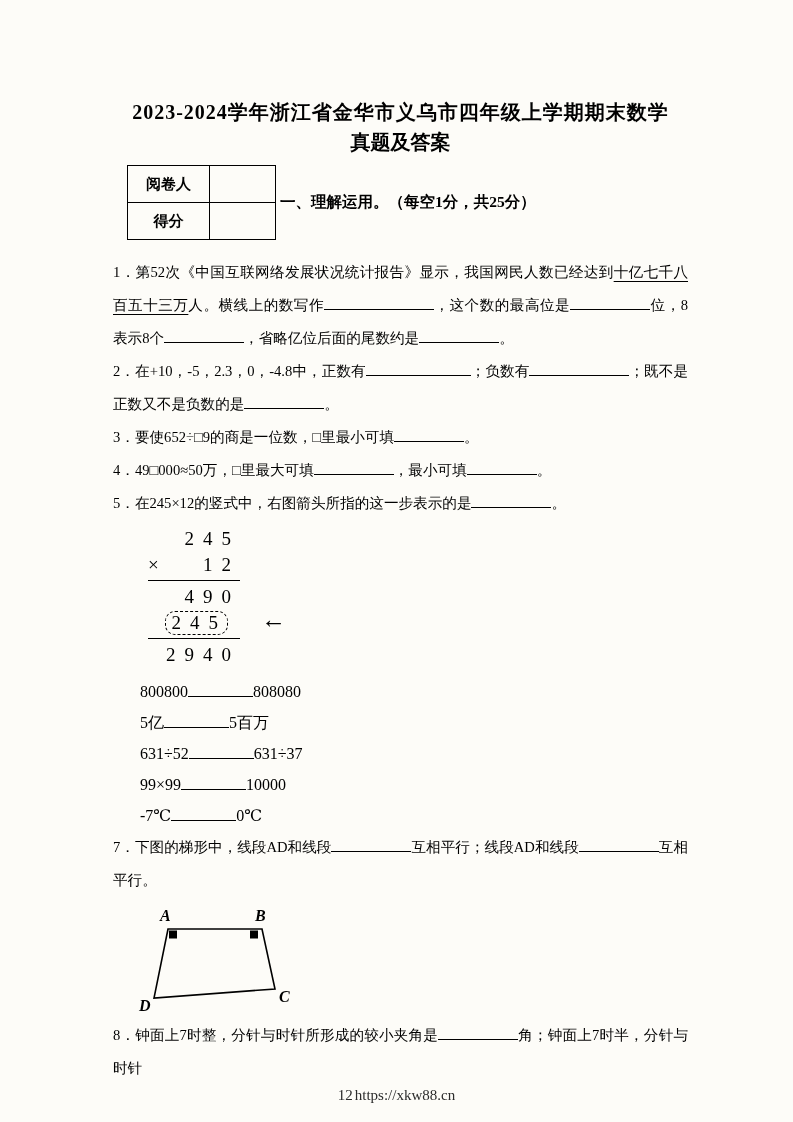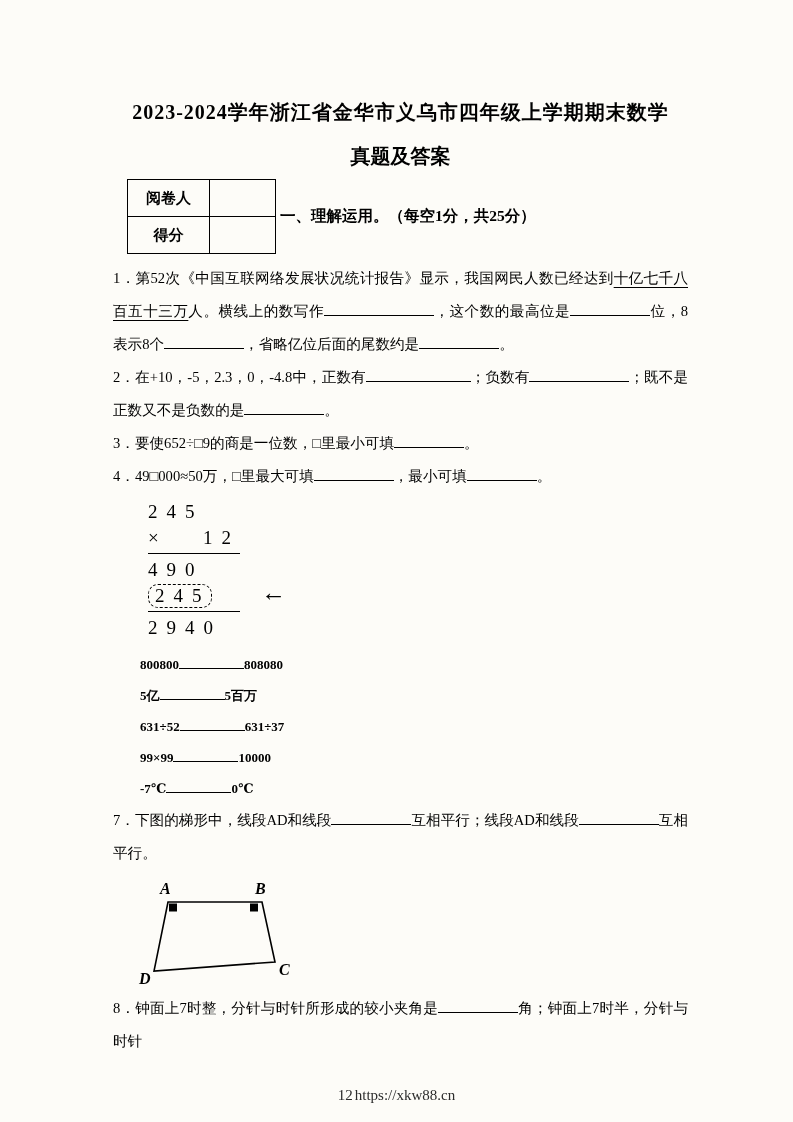--- a/index.html
+++ b/index.html
@@ -9,50 +9,50 @@
     color:#000;
     font-family:"Liberation Serif","DejaVu Serif",serif;
     position:relative;
     overflow:hidden;
   }
   .page { padding:97px 105px 0 113px; }
 
   
   .doc-title { text-align:center; font-weight:bold; font-size:20px; }
   .title-line { display:block; line-height:30px; }
-  .title-line.first { margin-bottom:14px; letter-spacing:1px; }
+  .title-line.first { margin-bottom:0; letter-spacing:1px; }
 
   
   .table-heading-row { display:flex; align-items:center; margin-top:8px;padding-left:14px; }
   .score-table { border-collapse:collapse; }
   .score-table td { border:1px solid #000; font-size:15px; }
   .score-table td.lbl { width:82px; height:37px; text-align:center; font-weight:bold; }
   .score-table td.val { width:66px; }
   .sec-heading { font-weight:bold; font-size:15.5px; margin-left:4px; white-space:nowrap; }
 
   
   .q { font-size:14.6px; line-height:33px; margin-top:0; text-align:justify; }
-  .q.first { margin-top:8px; }
+  .q.first { margin-top:16px; }
   .blank { display:inline-block; width:75px; height:14px; border-bottom:1px solid #000; vertical-align:baseline; }
   .bw110 { width:110px; } .bw105 { width:105px; } .bw100 { width:100px; }
   .bw80 { width:80px; } .bw70 { width:70px; } .bw65 { width:65px; }
   .ul { text-decoration:underline; text-underline-offset:4px; }
 
   
   .vmult { width:92px; margin:6px 0 8px 35px; font-size:19px; position:relative; }
-  .vm-row { text-align:left; letter-spacing:9px; line-height:26px; white-space:nowrap; }
+  .vm-row { text-align:right; letter-spacing:9px; line-height:26px; white-space:nowrap; }
   .vm-op { display:flex; justify-content:space-between; align-items:center; }
   .vm-sign { letter-spacing:0; }
   .vm-hr { border-top:1.4px solid #000; height:0; margin:2px 0 3px 0; }
   .vm-shift { padding-right:12px; position:relative; }
   .vm-box { display:inline-block; border:1.2px dashed #000; border-radius:10px; padding:0 0 0 6px; line-height:22px; }
   .vm-arrow { position:absolute; right:-46px; top:-3px; font-size:25px; letter-spacing:0; }
 
   
-  .q6-item { font-size:13px; line-height:31px; padding-left:27px;font-weight:bold; }
+  .q6-item { font-size:16px; line-height:31px; padding-left:27px; }
 
   
   .figure { margin:6px 0 4px 25px; }
   .figure svg { display:block; }
   .figure polygon { fill:none; stroke:#000; stroke-width:1.6; }
   .figure text { font-family:"Liberation Serif","DejaVu Serif",serif; font-size:16px; font-weight:bold; font-style:italic; fill:#000; }
 
   
   .footer { position:absolute; left:0; bottom:18px; width:100%; text-align:center; font-size:15px; color:#2b2b2b; }
   .footer .url { color:#2b2b2b; text-decoration:none; margin-left:2px; }
@@ -92,20 +92,23 @@
   </p>
 
   <p class="q">
     <span>3．要使652÷□9的商是一位数，□里最小可填</span><span class="blank bw70"></span><span>。</span>
   </p>
 
   <p class="q">
     <span>4．49□000≈50万，□里最大可填</span><span class="blank bw80"></span><span>，最小可填</span><span class="blank bw70"></span><span>。</span>
   </p>
 
+  <p class="q">
+    <span>5．在245×12的竖式中，右图箭头所指的这一步表示的是</span><span class="blank bw80"></span><span>。</span>
+  </p>
 
   <div class="vmult">
     <div class="vm-row">245</div>
     <div class="vm-row vm-op">
       <span class="vm-sign">×</span>
       <span>12</span>
     </div>
     <div class="vm-hr"></div>
     <div class="vm-row">490</div>
     <div class="vm-row vm-shift">

